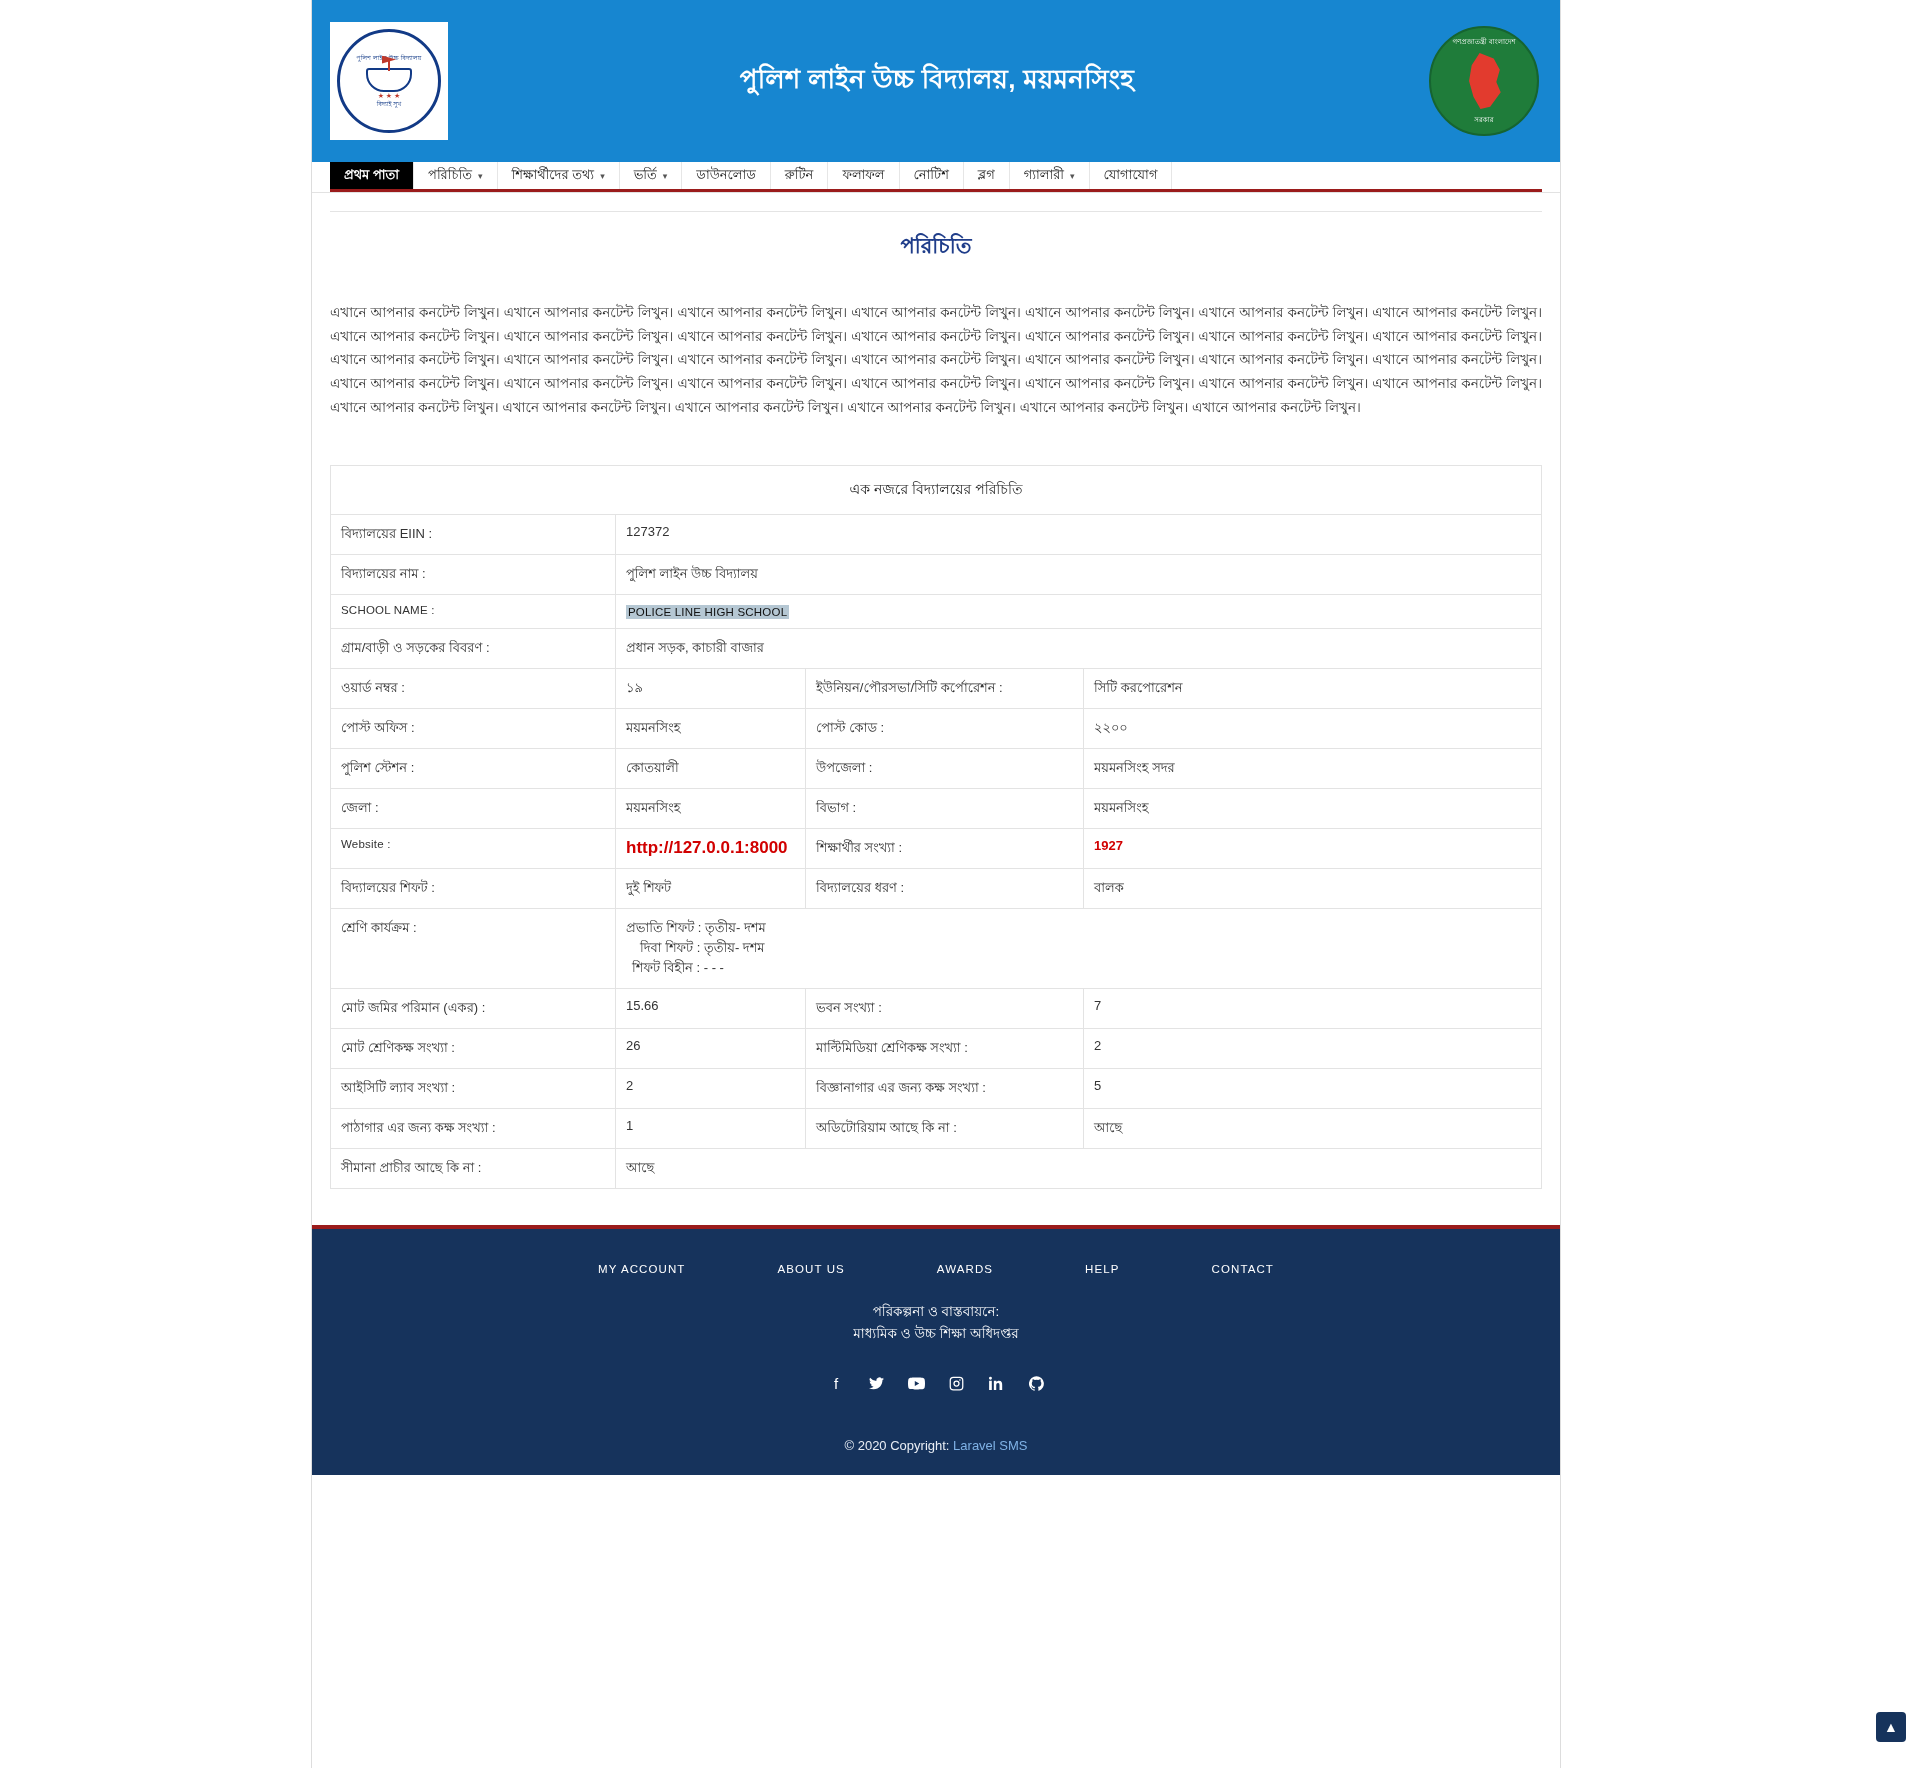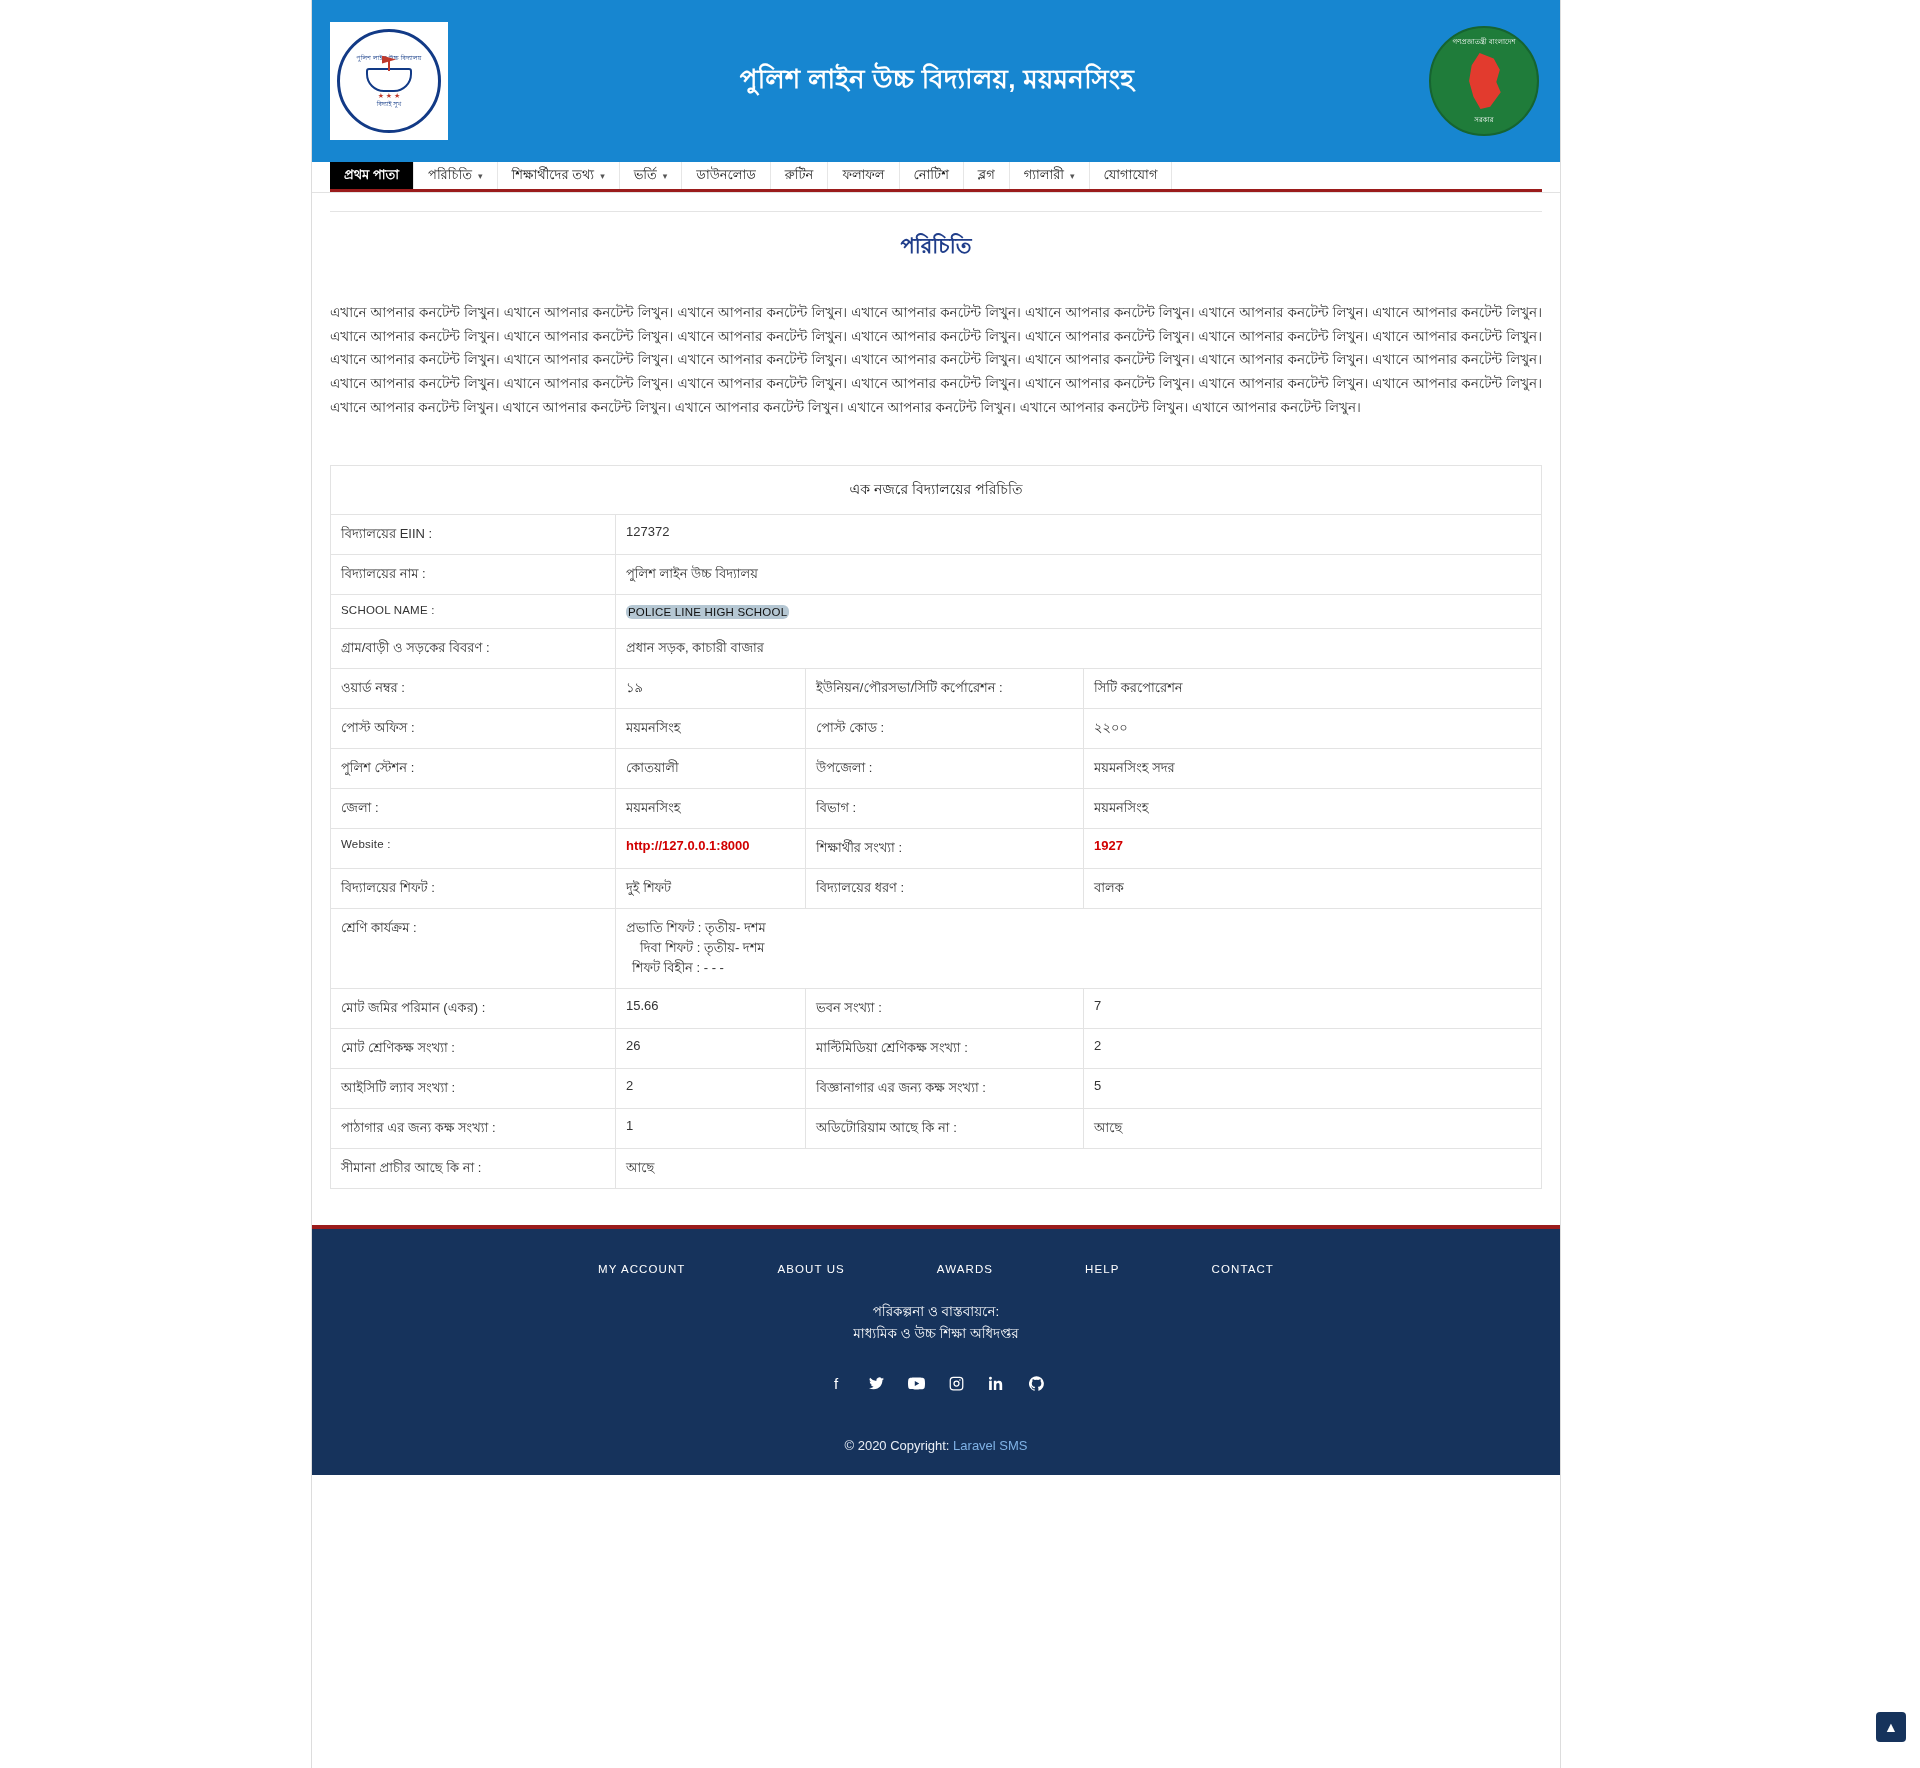--- a/index.html
+++ b/index.html
@@ -154,22 +154,22 @@
   table.info tr.caption td {
     text-align: center;
     font-size: 14px;
     color: #222;
     padding: 12px 10px;
   }
   td.label { width: 285px; }
   td.label2 { width: 278px; }
   td.val { width: 190px; }
   .small-caps { font-size: 11.5px; letter-spacing: .2px; }
-  .selected-text { background: #b5c7d3; color: #111; padding: 1px 2px; border-radius: 6px; }
-  .red-link { color: #d10000; font-weight: bold; font-size: 13px; margin-top: 20px; }
+  .selected-text { background: #b5c7d3; color: #111; padding: 1px 2px; }
+  .red-link { color: #d10000; font-weight: bold; font-size: 17px; margin-top: 20px; }
   .red-num { color: #d10000; font-weight: bold; font-size: 13px; }
   .muted-small { font-size: 11.5px; color: #555; }
   .shift-lines div { line-height: 1.55; }
   .indent-1 { padding-left: 14px; }
   .indent-2 { padding-left: 6px; }
 
   
   .footer {
     margin-top: 36px;
     background: #16335c;

